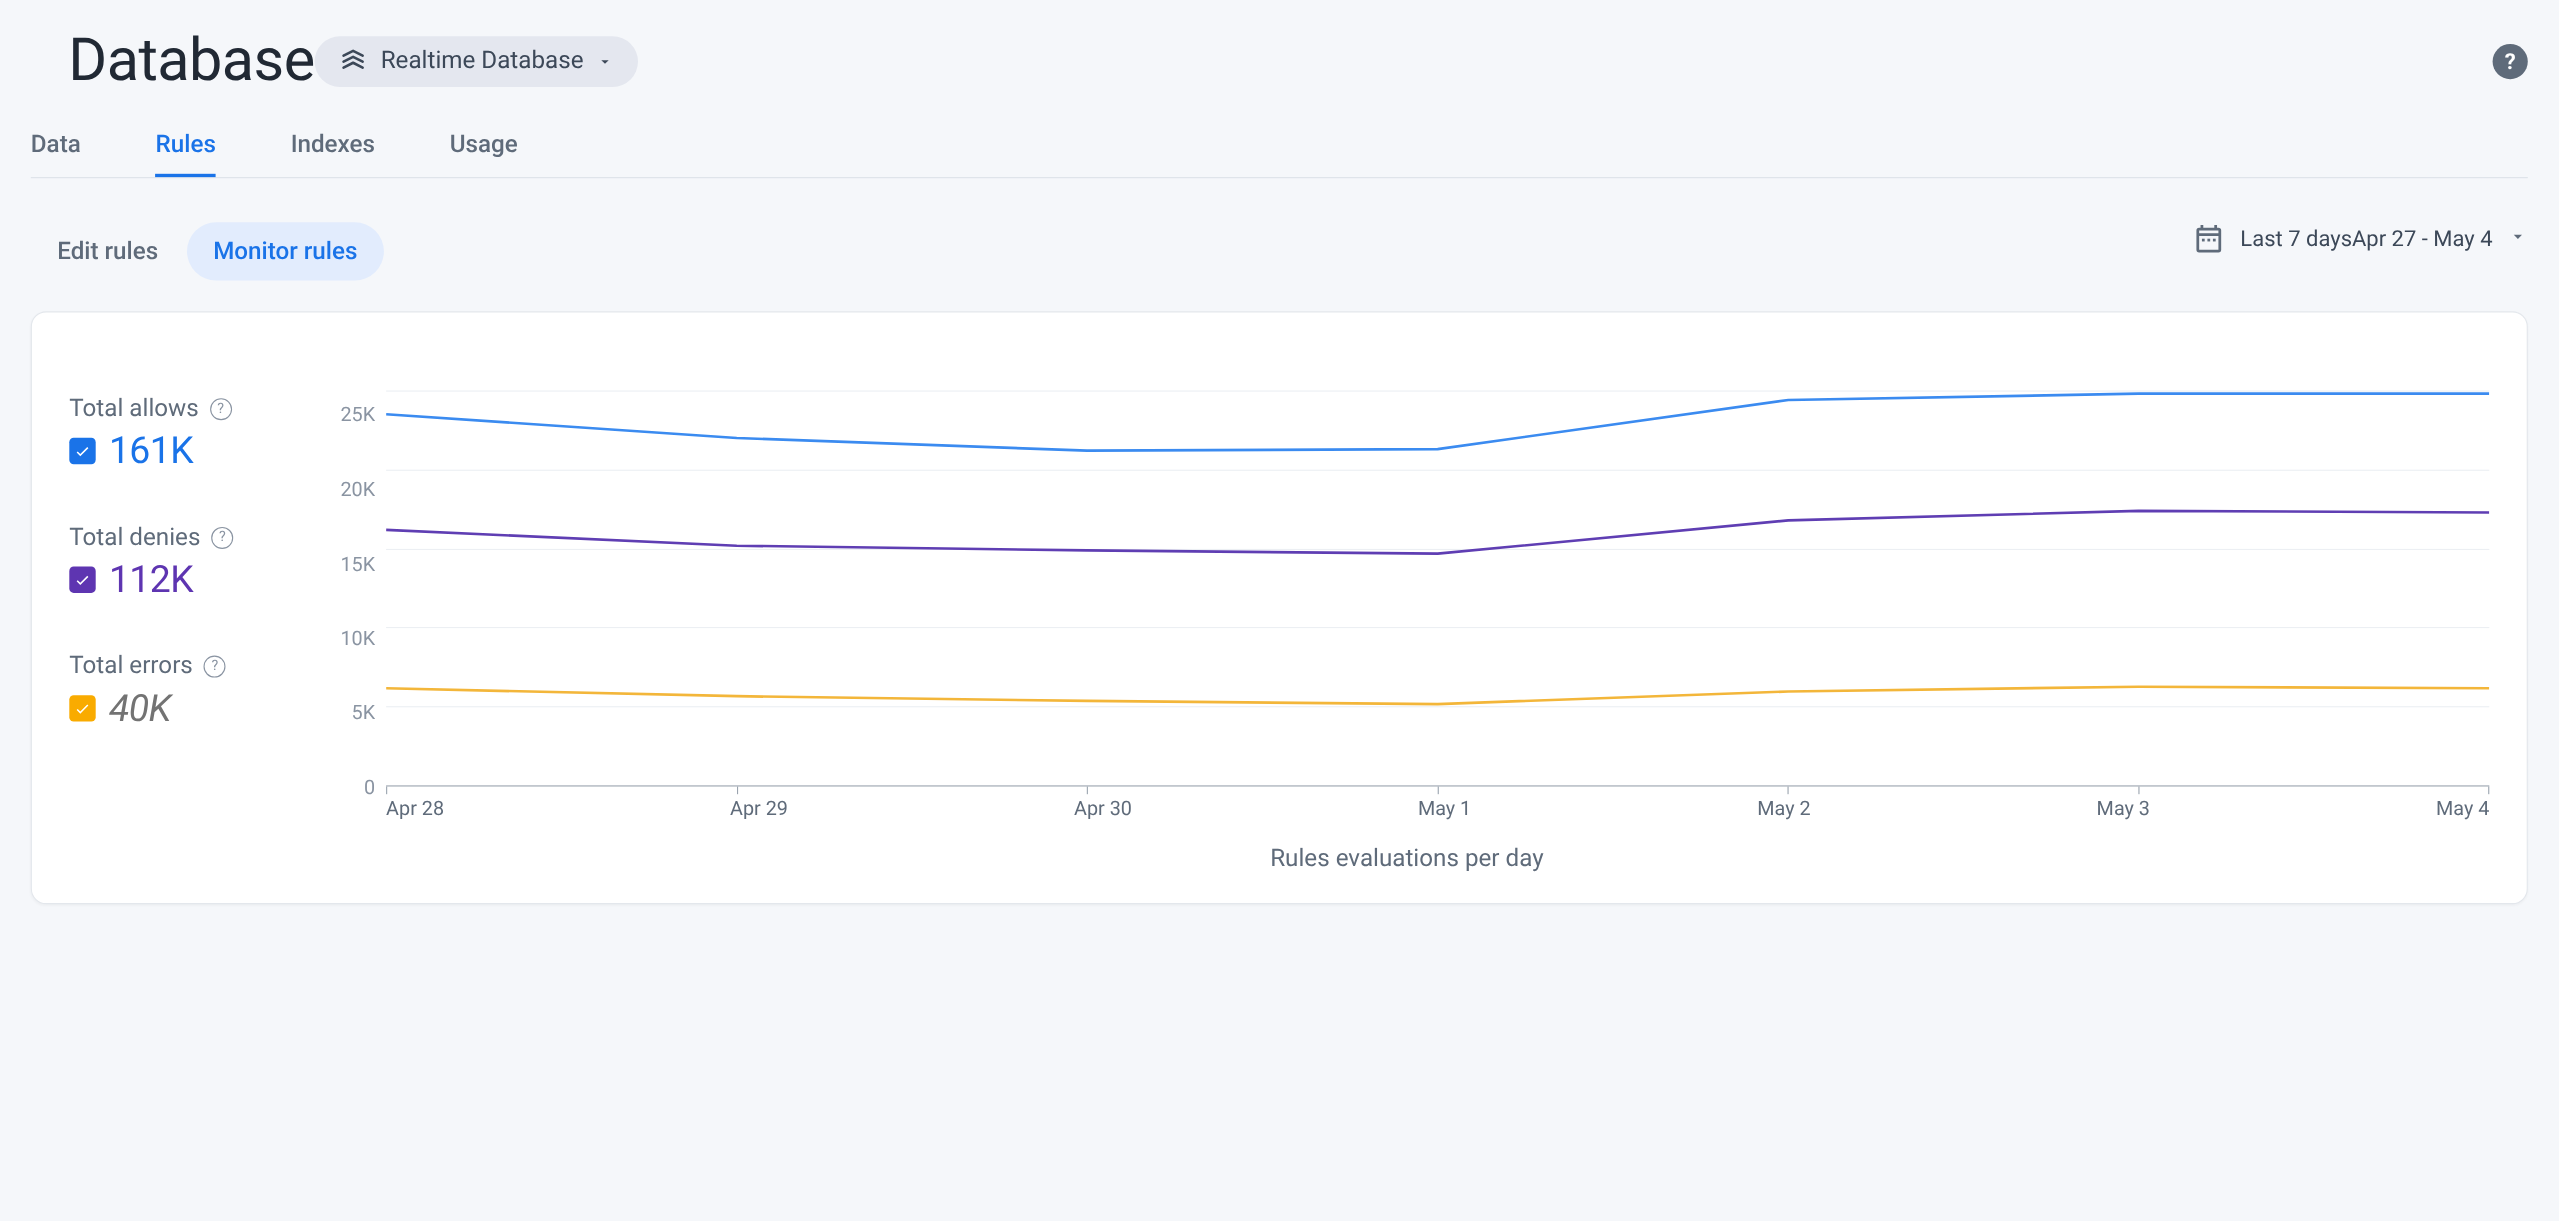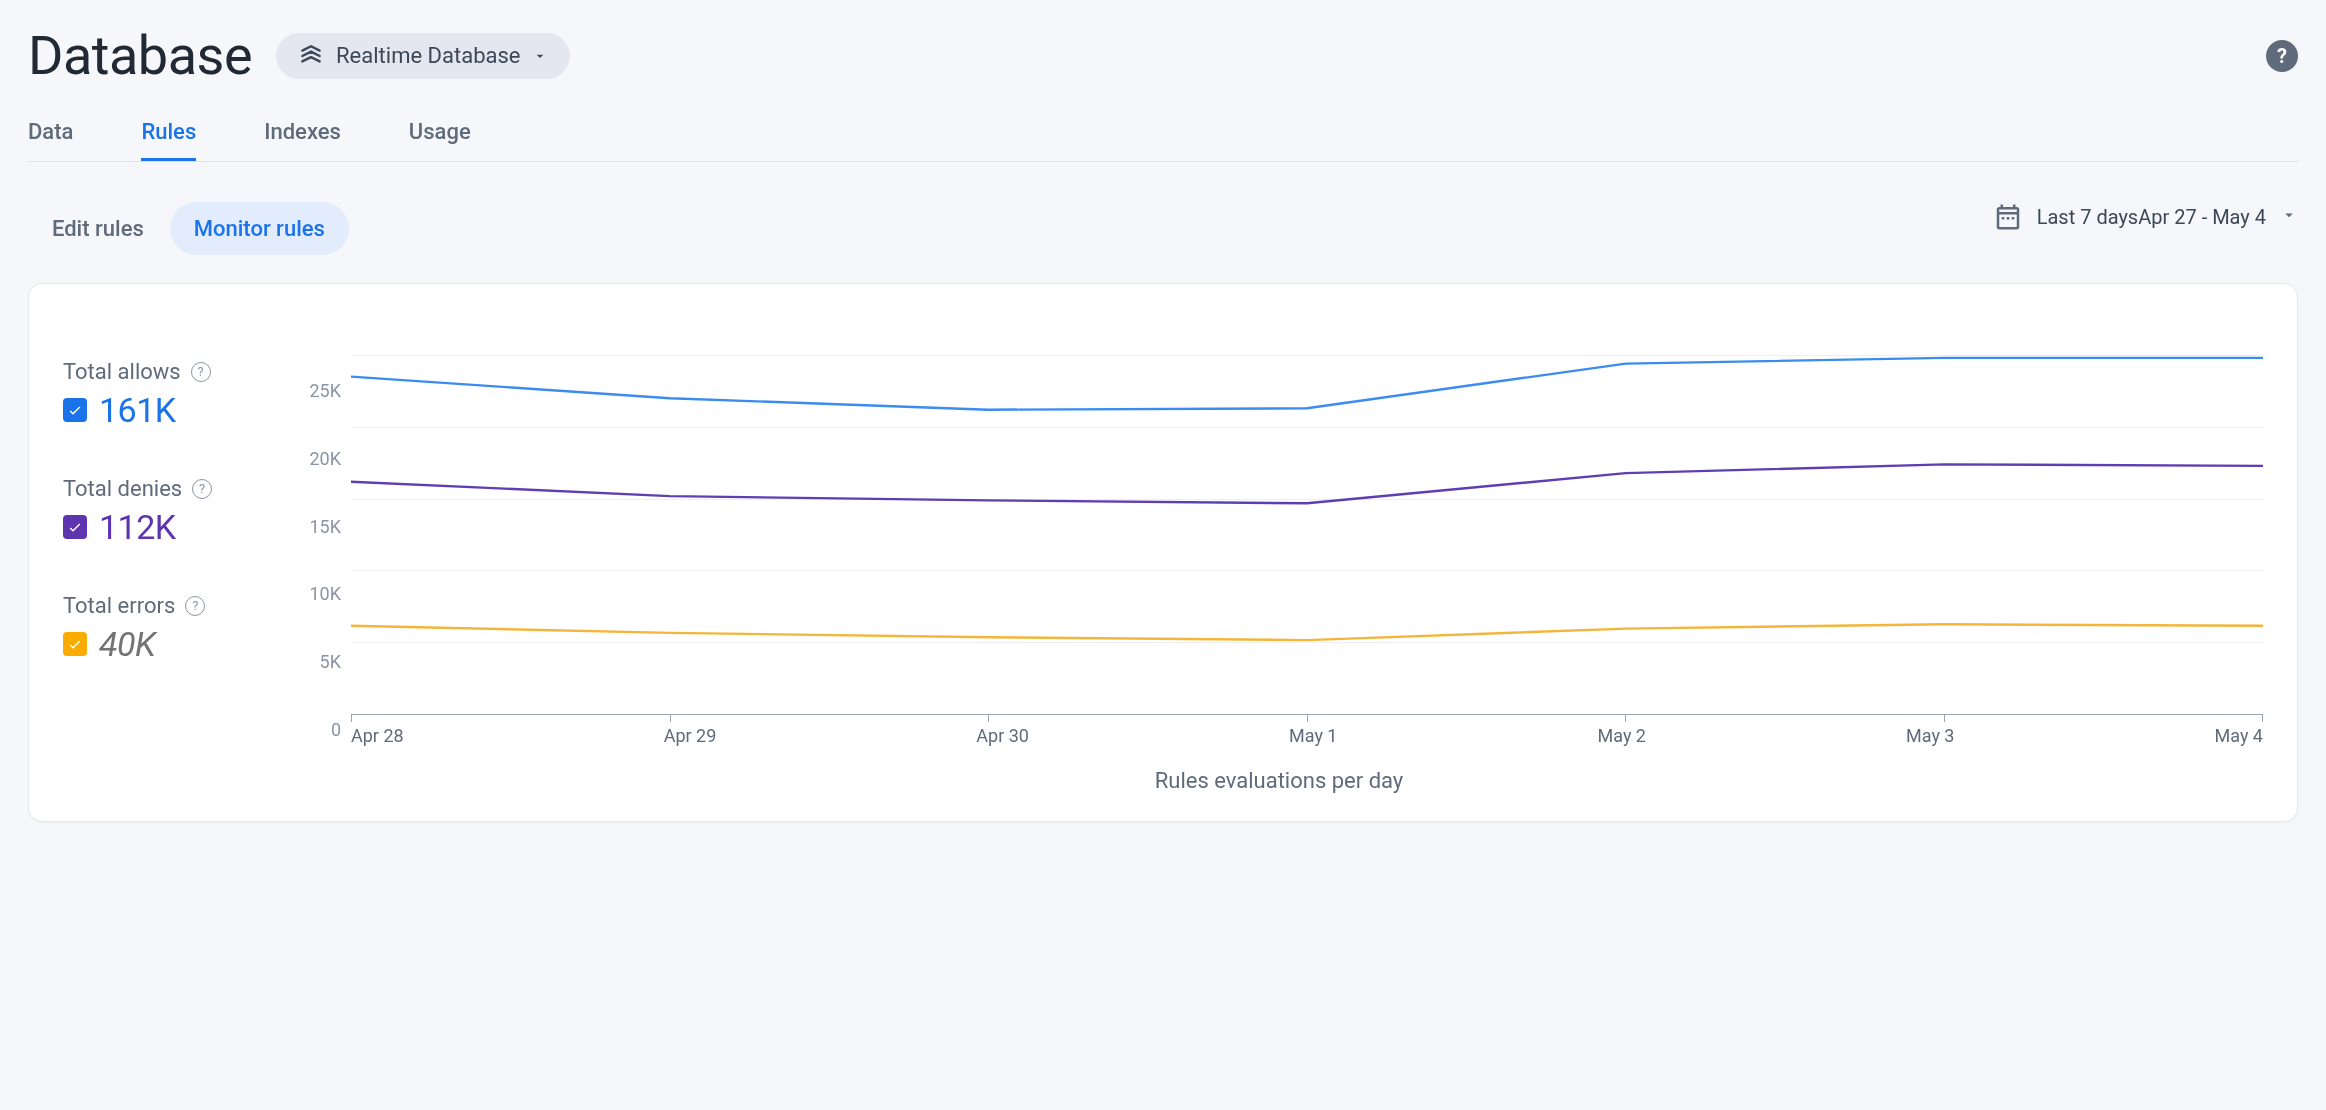--- a/index.html
+++ b/index.html
@@ -8,22 +8,22 @@
     background: #f5f7fa;
     color: #1f2933;
   }
   .page {
     padding: 24px 28px;
     max-width: 2326px;
   }
   .header-row {
     display: flex;
     align-items: center;
-    gap: 24px;
     margin-bottom: 24px;
+    margin-left: 34px;
   }
   .page-title {
     font-size: 54px;
     font-weight: 400;
     color: #212934;
     letter-spacing: -0.5px;
   }
   .db-selector {
     display: inline-flex;
     align-items: center;
@@ -130,21 +130,21 @@
   .denies .checkbox { background: #5e35b1; }
   .denies .legend-value { color: #5e35b1; }
   .errors .checkbox { background: #f9ab00; }
   .errors .legend-value { color: #737373; font-style: italic; }
   .chart-col {
     flex: 1;
     position: relative;
   }
   .y-ticks {
     position: absolute;
-    left: 0; top: 17px;
+    left: 0; top: 4px;
     height: 360px;
     display: flex; flex-direction: column; justify-content: space-between;
     align-items: flex-end;
     width: 46px;
     font-size: 18px;
     color: #8a94a2;
   }
   .y-tick { transform: translateY(8px); }
   .plot-wrap {
     margin-left: 56px;

